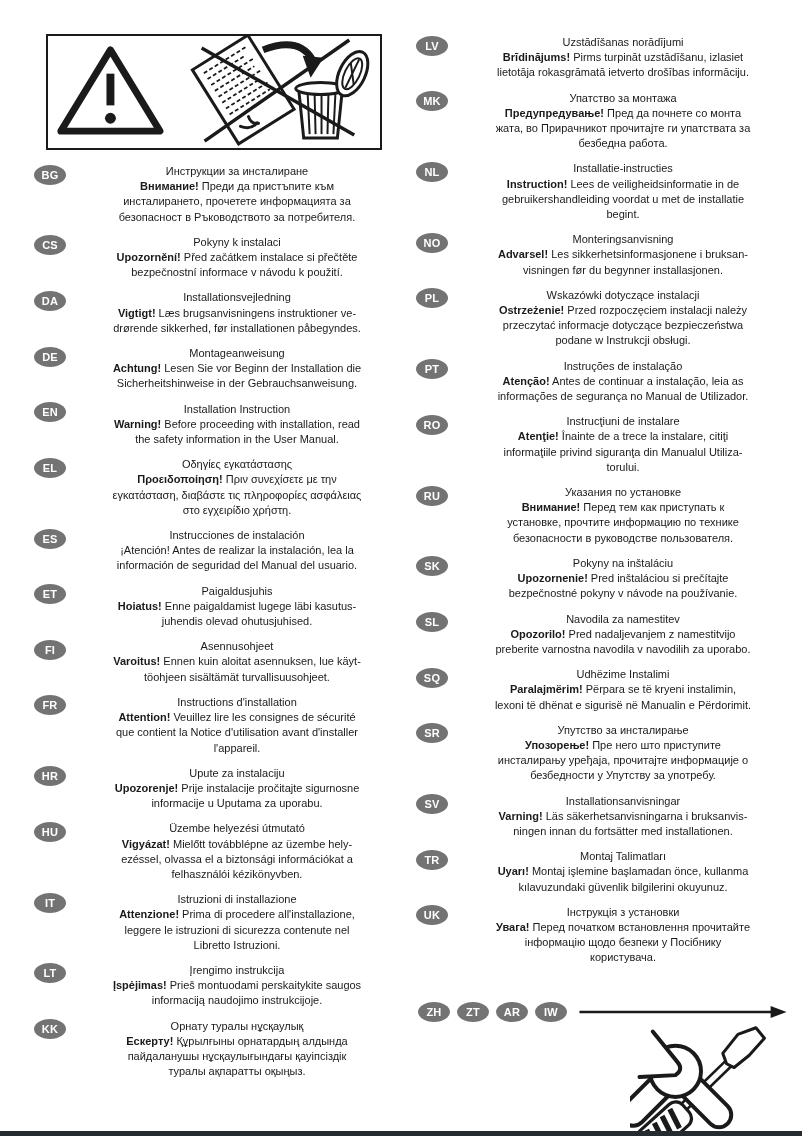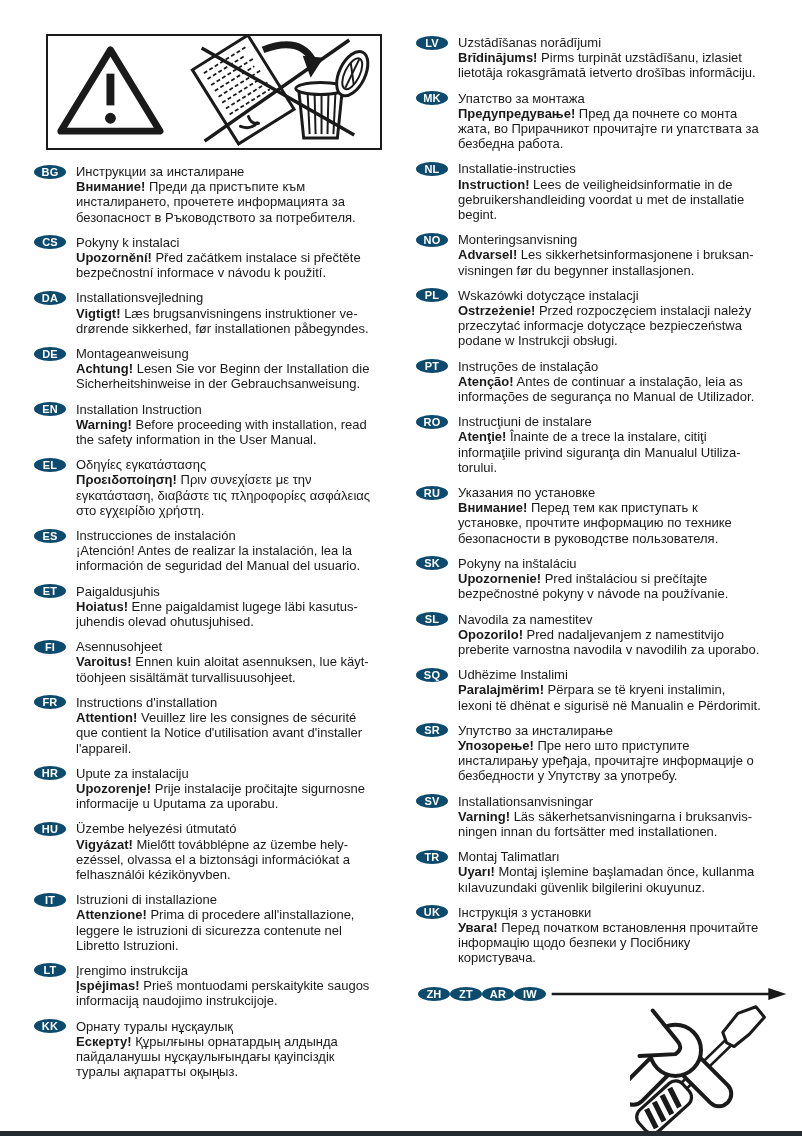--- a/index.html
+++ b/index.html
@@ -16,31 +16,31 @@
 
   .hero-box {
     width:336px; height:116px; border:2.5px solid #1a1a1a;
     margin:4px 0 14px 12px; background:#fff;
   }
   .hero-box svg { display:block; }
 
   .entry { display:grid; grid-template-columns:42px 1fr; margin-bottom:10px; }
   .badge-cell { padding-top:0.5px; }
   .badge {
-    width:32px; height:14px; background:#0c4a6e; color:#fff;
+    width:32px; height:20px; background:#737373; color:#fff;
     border-radius:50%; display:flex; align-items:center; justify-content:center;
     font-weight:bold; font-size:11px; letter-spacing:.2px;
   }
-  .etext { font-size:13px; line-height:15.2px; overflow:hidden; }
+  .etext { font-size:11px; line-height:15.2px; overflow:hidden;text-align:center; }
   .etitle { white-space:pre; }
   .ebody  { white-space:pre; }
   .warn { font-weight:bold; }
   .warn.regular { font-weight:normal; }
 
-  .codes-row { display:flex; align-items:center; margin-top:11px; padding-left:2px; }
+  .codes-row { display:flex; align-items:center; gap:7px; margin-top:26px; padding-left:2px; }
   .codes-row .badge { flex:0 0 auto; }
   .arrow-wrap { flex:1; height:14px; margin-left:4px; }
   .arrow-wrap svg { display:block; width:100%; height:14px; }
 
   .tools-wrap { display:flex; justify-content:flex-end; padding-right:16px; margin-top:2px; }
 
   .bottom-rule {
     position:absolute; left:0; right:0; bottom:0; height:5px; background:#262b30;
   }
 </style>

